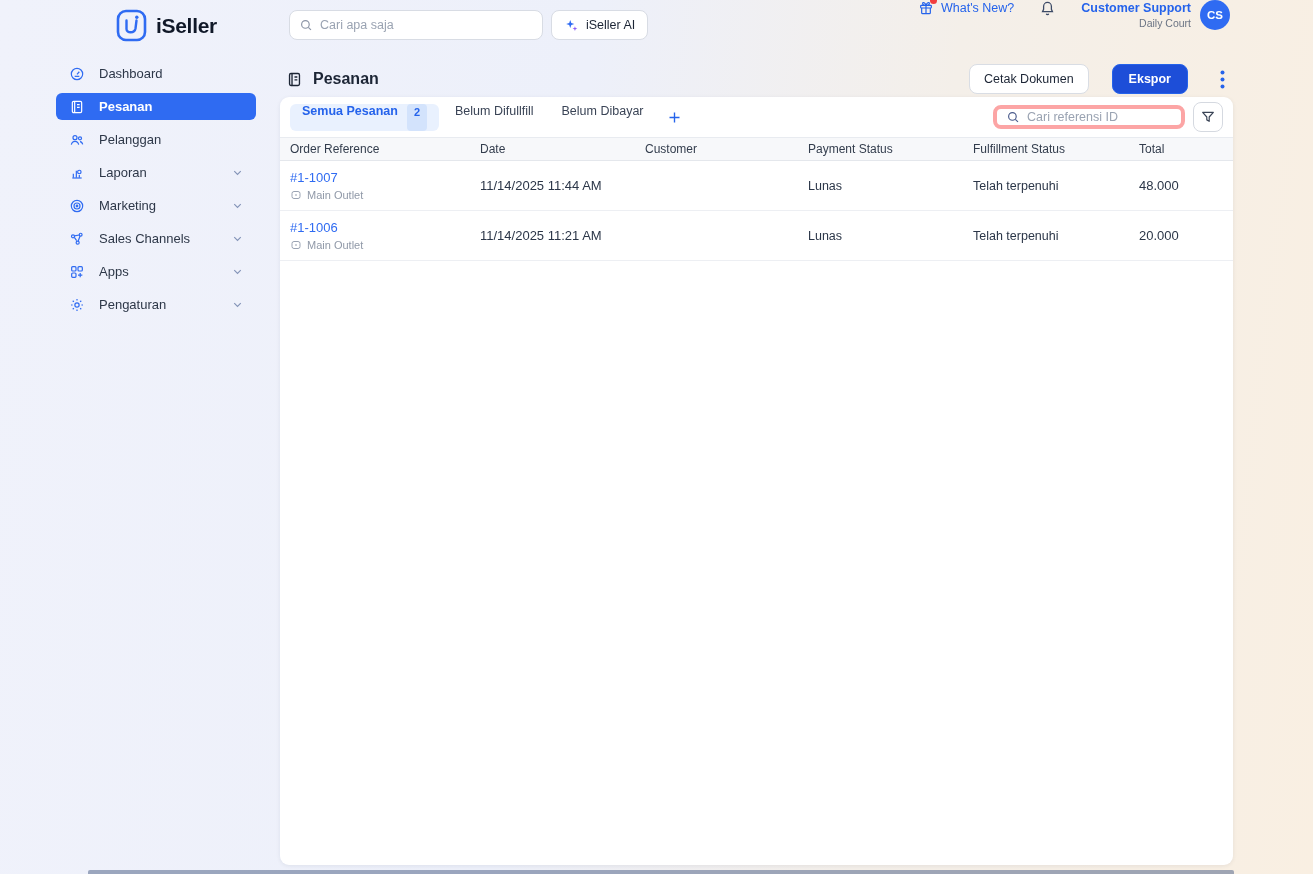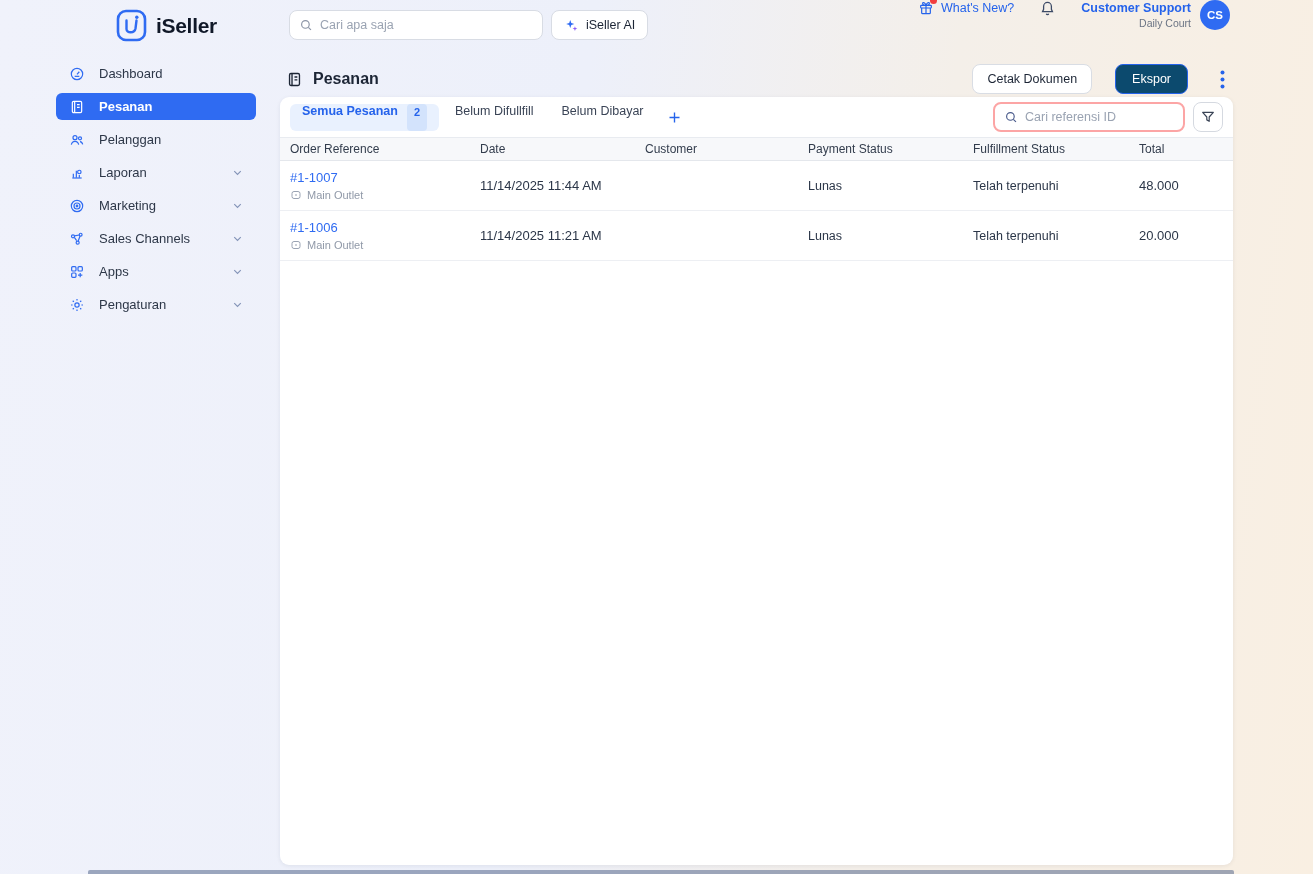--- a/index.html
+++ b/index.html
@@ -54,39 +54,39 @@
   
   .title-row { position:absolute; left:280px; top:62px; width:953px; height:34px;
     display:flex; align-items:center; }
   .page-title { display:flex; align-items:center; gap:10px; padding-left:6px; }
   .page-title .txt { font-size:16px; font-weight:700; color:#1c2535; }
   .title-actions { margin-left:auto; display:flex; align-items:center; gap:23px; }
   .btn { height:30px; border-radius:8px; font-size:12.5px;
     font-family:"Liberation Sans",sans-serif; cursor:pointer;
     display:flex; align-items:center; justify-content:center; }
   .btn-white { background:#fff; border:1px solid #d9dde4; color:#1c2535; padding:0 14px; }
-  .btn-blue { background:#0c4a6e; border:1px solid #2563eb; color:#fff;
-    font-weight:400; padding:0 16px; }
+  .btn-blue { background:#1d4ed8; border:1px solid #2563eb; color:#fff;
+    font-weight:700; padding:0 16px; }
   .dots-btn { width:22px; background:transparent; border:none; color:#2563eb; }
 
   
   .card { position:absolute; left:280px; top:97px; width:953px; height:768px;
     background:#fff; border-radius:9px; box-shadow:0 1px 4px rgba(25,39,70,0.08);
     display:flex; flex-direction:column; overflow:hidden; }
   .tab-row { height:41px; border-bottom:1px solid #e8ebf0; display:flex;
     align-items:center; padding:0 10px; gap:4px; flex:none; }
   .tab { height:27px; display:flex; padding:0 12px;
     font-size:12.5px; color:#3a4456; border-radius:6px; cursor:pointer; }
   .tab.active { background:#e9f1fe; color:#2563eb; font-weight:600; }
   .tab-badge { margin-left:9px; background:#d3e3fc; color:#2563eb; font-size:11px;
     border-radius:4px; padding:2px 7px; font-weight:600; }
   .tab-add { width:30px; height:27px; display:flex; align-items:center;
     justify-content:center; color:#2563eb; cursor:pointer; }
   .tab-right { margin-left:auto; display:flex; align-items:center; gap:8px; }
-  .ref-search { width:192px; height:30px; background:#fff; border:2px solid #fca5a5;
+  .ref-search { width:192px; height:24px; background:#fff; border:4px solid #fca5a5;
     border-radius:8px; display:flex; align-items:center; padding:0 9px; gap:7px; }
   .ref-search input { border:none; outline:none; flex:1; width:100%; font-size:12.5px;
     font-family:"Liberation Sans",sans-serif; color:#333; background:transparent; }
   .ref-search input::placeholder { color:#9aa3b2; }
   .icon-btn { width:30px; height:30px; background:#fff; border:1px solid #d5d9e0;
     border-radius:8px; display:flex; align-items:center; justify-content:center;
     color:#3a4456; cursor:pointer; }
 
   .grid { display:grid; grid-template-columns:190px 165px 163px 165px 166px 1fr;
     padding:0 10px; align-items:center; }

